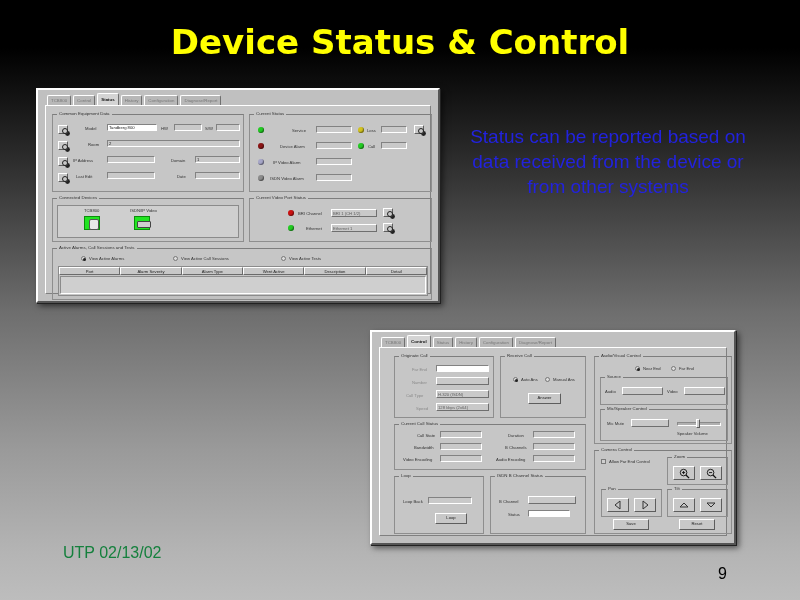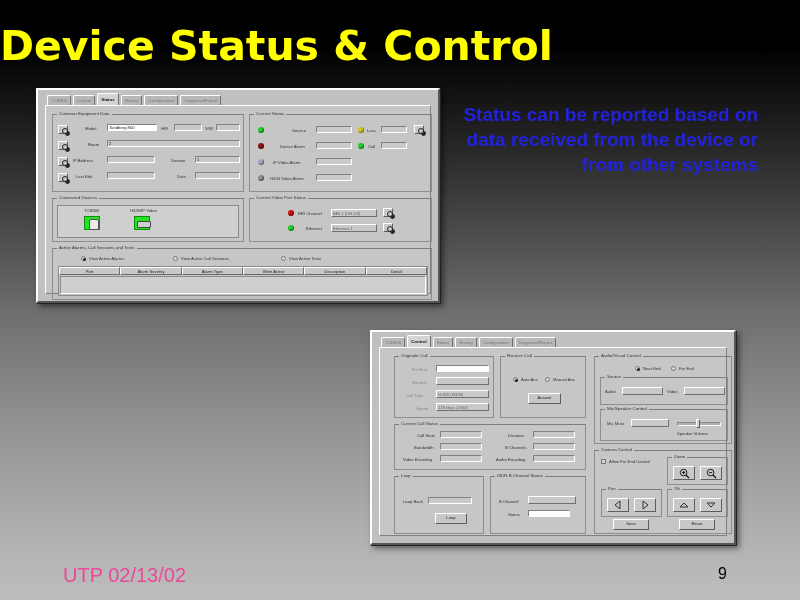--- a/index.html
+++ b/index.html
@@ -7,32 +7,32 @@
   body {
     width:800px; height:600px; overflow:hidden;
     font-family:"Liberation Sans", sans-serif;
     background: linear-gradient(to bottom, #000000 0%, #000000 8%, #2b2b2b 26%, #6e6e6e 52%, #9a9a9a 75%, #b4b4b4 92%, #bdbdbd 100%);
     position:relative;
   }
   .slide { position:absolute; inset:0; }
 
   
   .title {
-    position:absolute; top:22px; left:0; width:800px; 
-    color:#ffff00; font-size:41px; font-weight:bold; letter-spacing:0px;
+    position:absolute; top:22px; left:0; width:800px; text-align:center;
+    color:#ffff00; font-size:34px; font-weight:bold; letter-spacing:0px;
     font-family:"DejaVu Sans", sans-serif;
   }
 
   
   .bluetext { position:absolute; color:#2222dd; font-size:19px; line-height:25px; }
-  #text-right { left:458px; top:102px; width:300px; text-align:right;font-weight:bold; }
+  #text-right { left:458px; top:124px; width:300px; text-align:center; }
   #text-left  { left:10px; top:355px; width:340px; text-align:right; }
 
   
-  .footer-left  { position:absolute; left:63px; top:564px; color:#ec4899; font-size:20px; }
+  .footer-left  { position:absolute; left:63px; top:544px; color:#15803d; font-size:16px; }
   .footer-right { position:absolute; left:718px; top:565px; color:#000; font-size:16px; }
 
   
   .app {
     position:absolute; background:#c0c0c0;
     border:2px solid #ffffff; border-right-color:#555; border-bottom-color:#555;
     box-shadow:1px 1px 0 #222, 3px 3px 6px rgba(0,0,0,.55);
     font-size:4px; color:#000; overflow:hidden;
   }
   .app-inner { position:absolute; inset:3px; background:#c0c0c0; }

